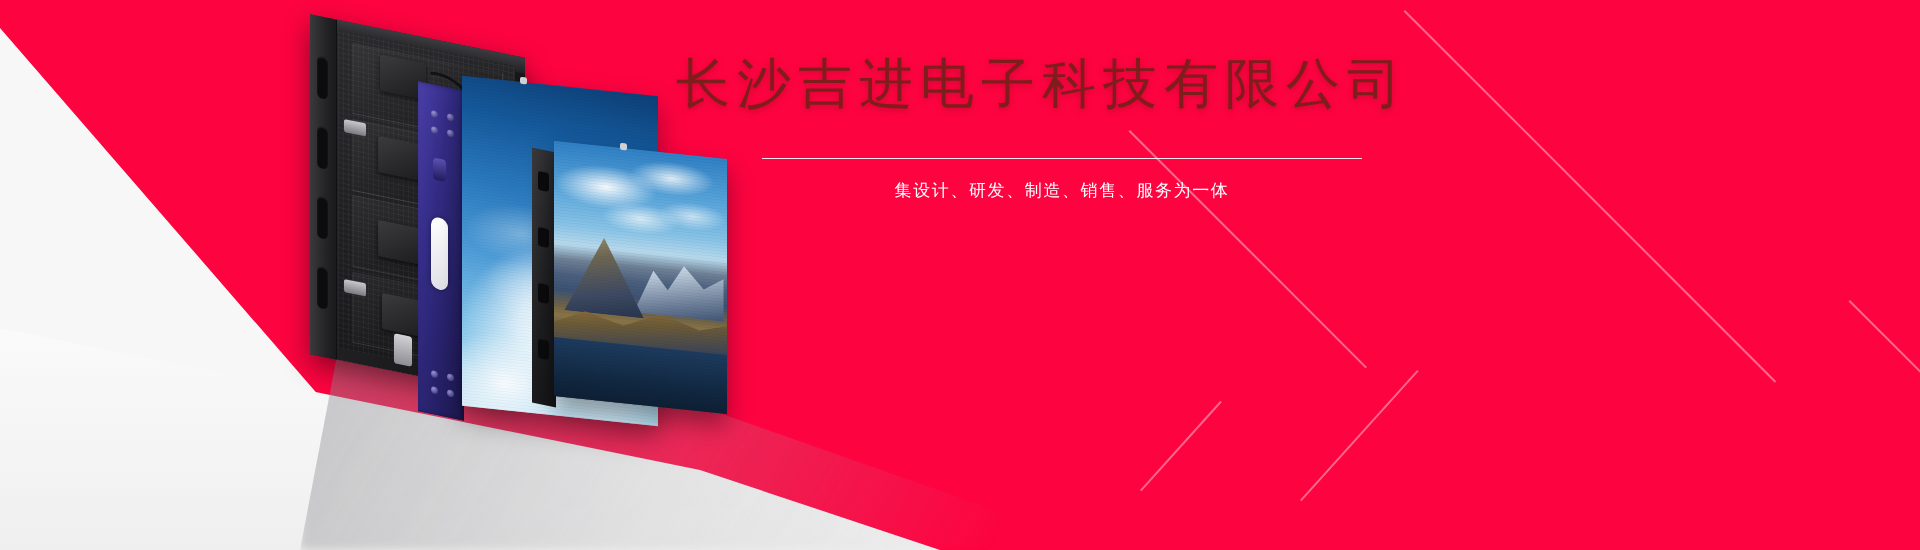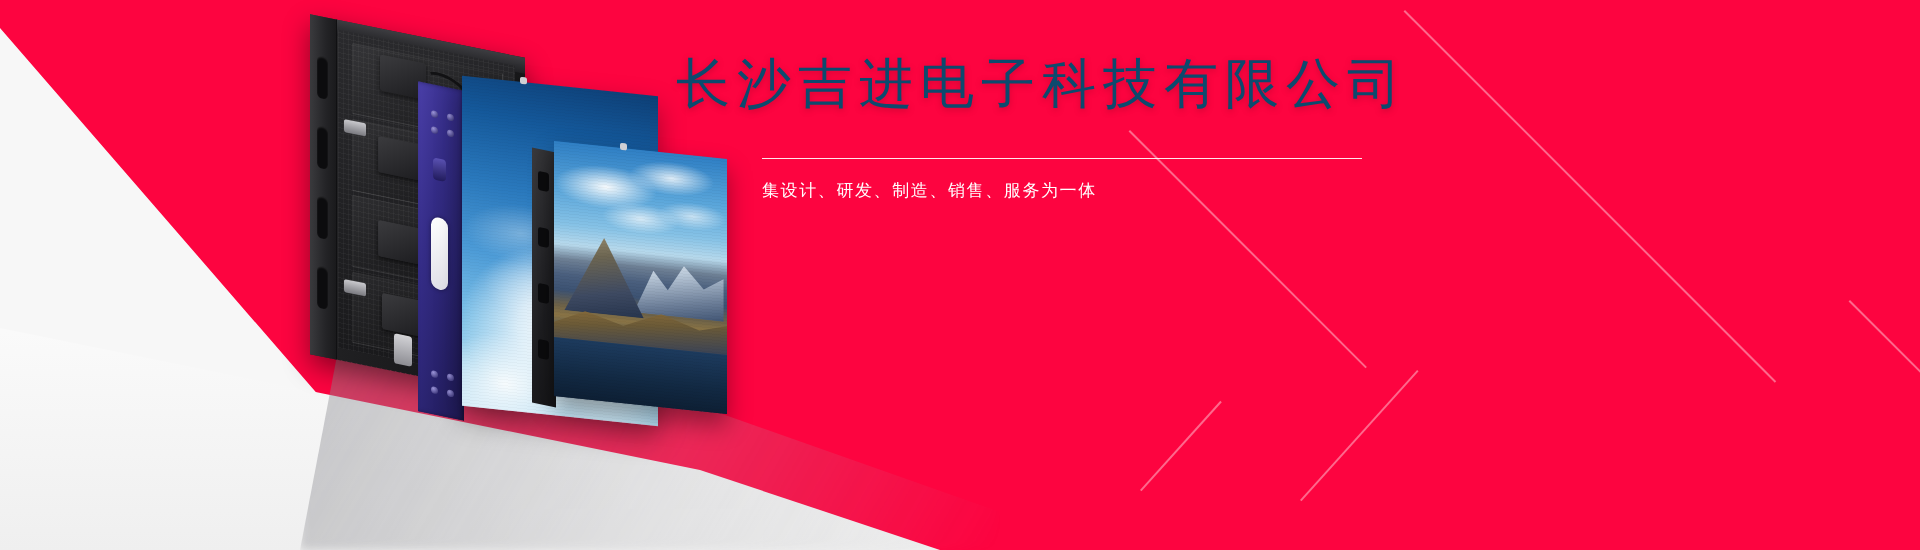--- a/index.html
+++ b/index.html
@@ -187,33 +187,33 @@
   .cab-c .screen:after{
     content:"";position:absolute;inset:0;
     background:repeating-linear-gradient(0deg,rgba(0,0,0,.06) 0 1px,transparent 1px 3px);
     opacity:.55;
   }
   .cab-c .peg{position:absolute;top:-5px;width:7px;height:7px;background:#cfcfd4;border-radius:2px;}
 
   
   .copy{position:absolute;left:676px;top:52px;width:1120px;}
   .headline{
-    color:#0c4a6e;font-size:54px;line-height:1.18;letter-spacing:7px;
+    color:#7f1d1d;font-size:54px;line-height:1.18;letter-spacing:7px;
     font-weight:400;white-space:nowrap;
     text-shadow:0 2px 6px rgba(120,0,25,.35);
   }
   .sub-wrap{margin-left:86px;margin-top:42px;width:600px;}
   .subline{
     color:#ffffff;font-size:27px;letter-spacing:1.5px;font-weight:400;
     white-space:nowrap;padding-bottom:11px;text-align:center;
   }
   .rule{height:1px;background:rgba(255,255,255,.9);width:100%;}
   .tagline{
     margin-top:20px;color:#ffffff;font-size:17px;letter-spacing:1.6px;
-    white-space:nowrap;
+    white-space:nowrap;text-align:center;
   }
 </style>
 </head>
 <body>
 
 <div class="banner">
 
   <div class="red-bg"></div>
   <div class="white-left"></div>
   <div class="white-floor"></div>

